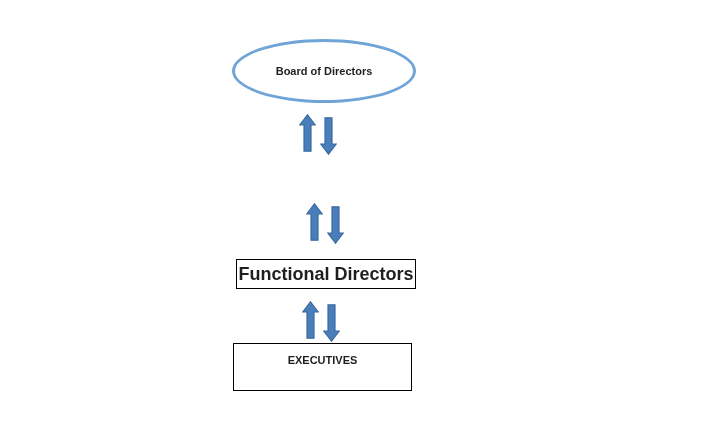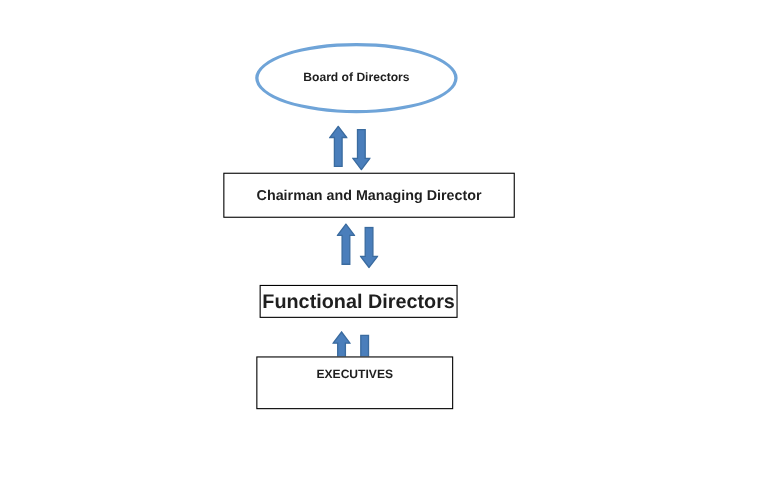--- a/index.html
+++ b/index.html
@@ -47,21 +47,21 @@
   }
   .rect-functional {
     left: 236px;
     top: 259px;
     width: 180px;
     height: 30px;
     font-size: 18px;
   }
   .rect-executives {
     left: 233px;
-    top: 324px;
+    top: 343px;
     width: 179px;
     height: 48px;
     font-size: 11px;
     align-items: flex-start;
     padding-top: 10px;
   }
   .connector {
     position: absolute;
     display: flex;
     gap: 4px;
@@ -87,23 +87,20 @@
         <path d="M8.5 0.8 L16.2 11 L12 11 L12 37.2 L5 37.2 L5 11 L0.8 11 Z" fill="#4a7ebb" stroke="#3a6b9f" stroke-width="1.2"></path>
       </svg>
     </span>
     <span class="arrow-down-wrap">
       <svg class="arrow-svg" width="17" height="38" viewBox="0 0 17 38">
         <path d="M8.5 37.2 L0.8 27 L5 27 L5 0.8 L12 0.8 L12 27 L16.2 27 Z" fill="#4a7ebb" stroke="#3a6b9f" stroke-width="1.2"></path>
       </svg>
     </span>
   </div>
 
-  <div class="node rect rect-chairman">
-    <span>Chairman and Managing Director</span>
-  </div>
 
   <div class="connector connector-2">
     <span>
       <svg class="arrow-svg" width="17" height="38" viewBox="0 0 17 38">
         <path d="M8.5 0.8 L16.2 11 L12 11 L12 37.2 L5 37.2 L5 11 L0.8 11 Z" fill="#4a7ebb" stroke="#3a6b9f" stroke-width="1.2"></path>
       </svg>
     </span>
     <span class="arrow-down-wrap">
       <svg class="arrow-svg" width="17" height="38" viewBox="0 0 17 38">
         <path d="M8.5 37.2 L0.8 27 L5 27 L5 0.8 L12 0.8 L12 27 L16.2 27 Z" fill="#4a7ebb" stroke="#3a6b9f" stroke-width="1.2"></path>

